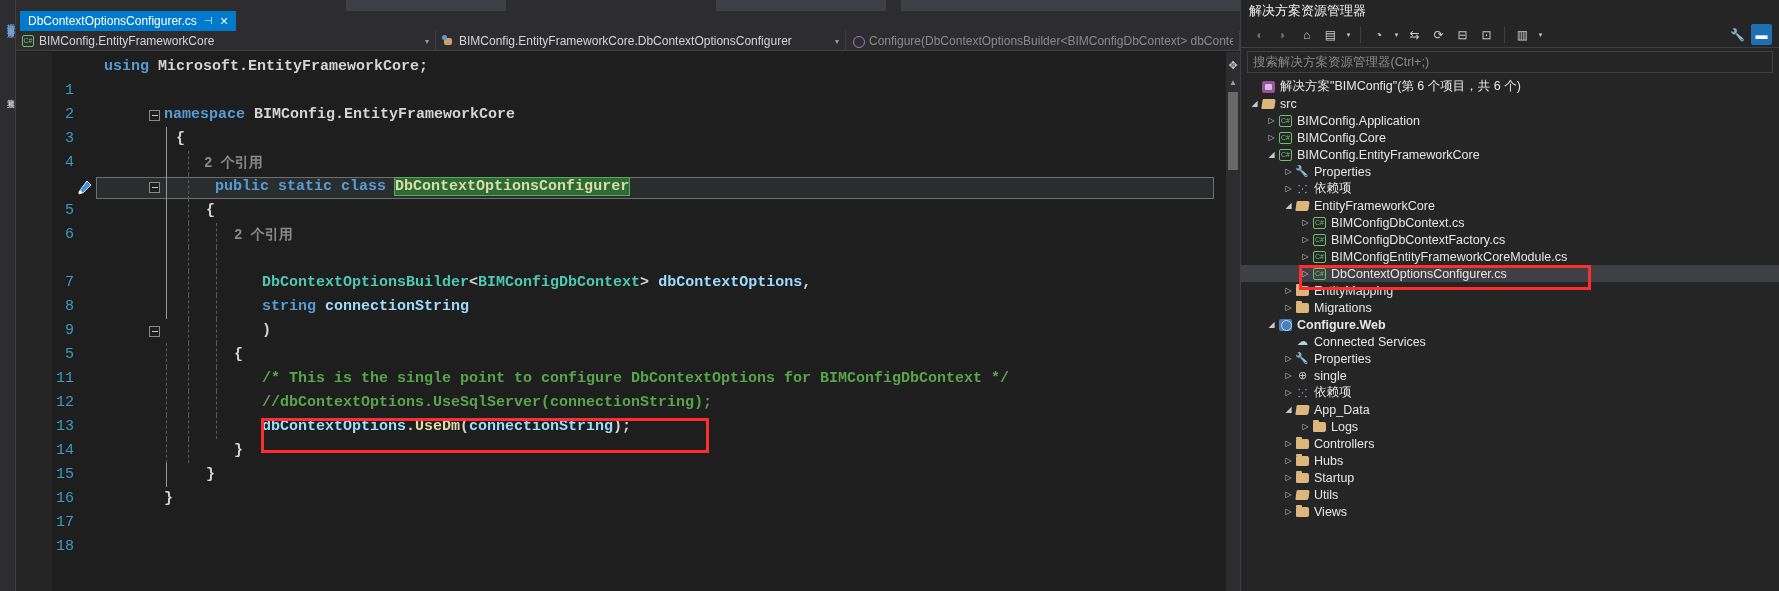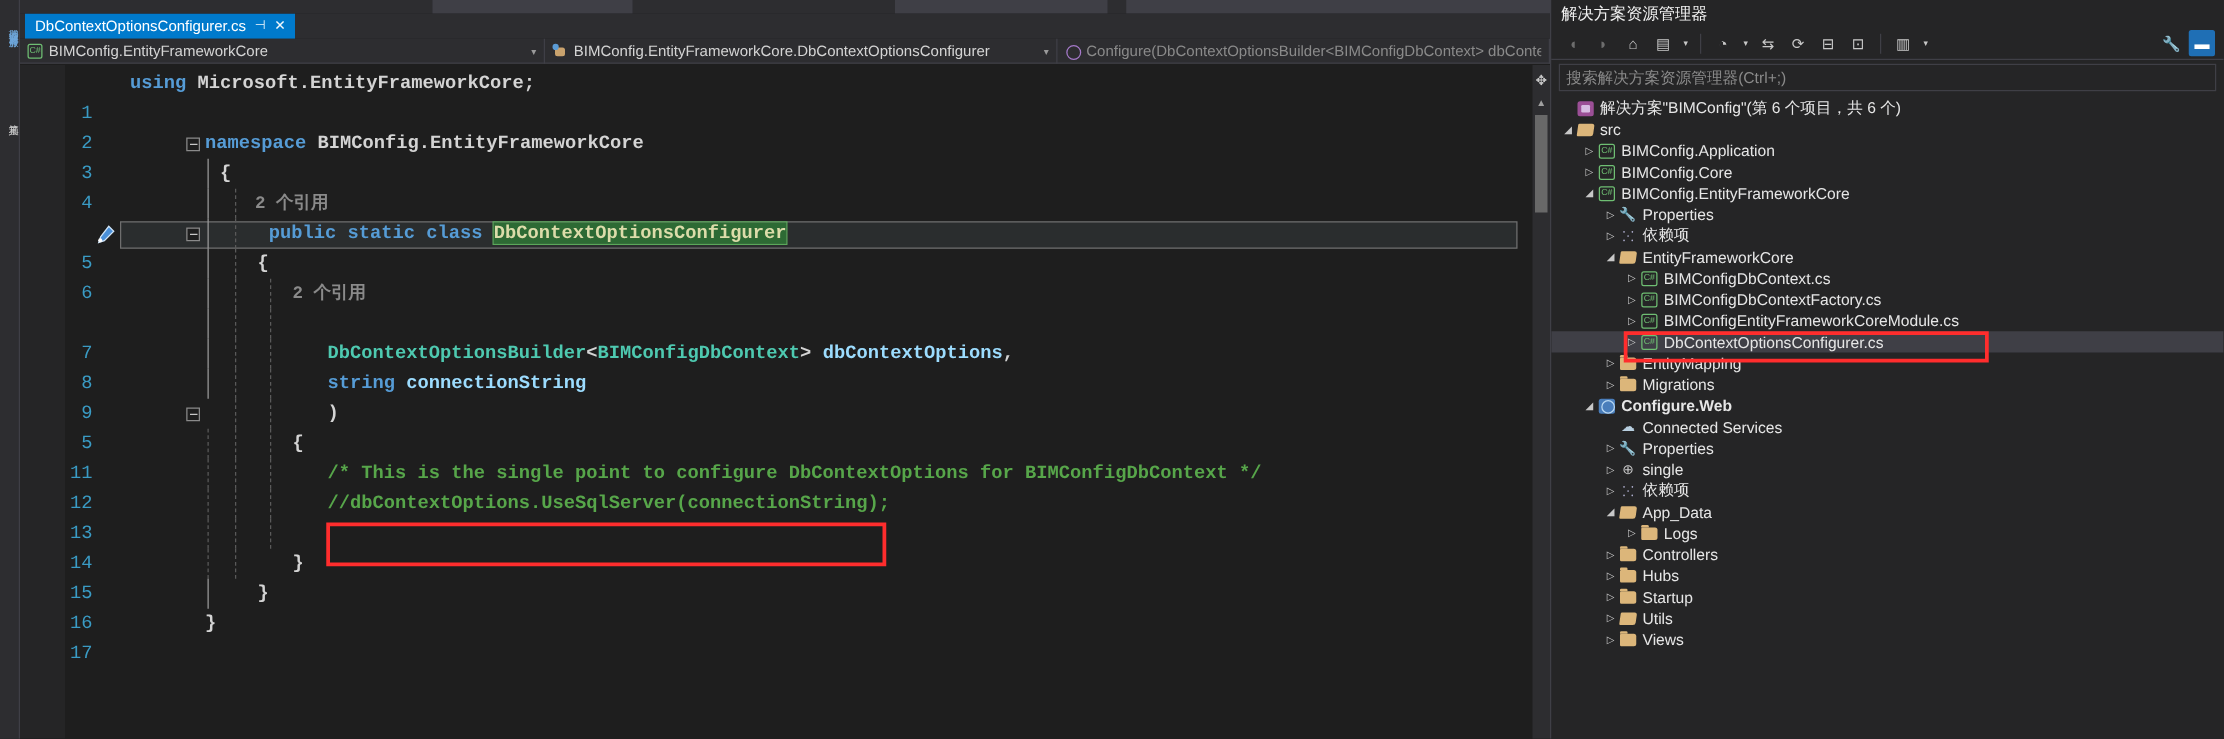--- a/index.html
+++ b/index.html
@@ -439,40 +439,44 @@
           <div class="guide" style="left:172px"></div>
           <div class="guide" style="left:200px"></div>
           <span class="src cmt" style="left:246px">//dbContextOptions.UseSqlServer(connectionString);</span>
         </div>
 
         <div class="line">
           <span class="ln">14</span>
           <div class="guide" style="left:150px"></div>
           <div class="guide" style="left:172px"></div>
           <div class="guide" style="left:200px"></div>
+          <span class="src" style="left:246px"><span class="var">dbContextOptions</span><span class="pun">.</span><span class="fn">UseDm</span><span class="pun">(</span><span class="var">connectionString</span><span class="pun">);</span></span>
         </div>
 
         <div class="line">
           <span class="ln">15</span>
           <div class="guide" style="left:150px"></div>
           <div class="guide" style="left:172px"></div>
           <span class="src" style="left:218px"><span class="pun">}</span></span>
         </div>
 
         <div class="line">
           <span class="ln">16</span>
           <div class="guide solid" style="left:150px"></div>
           <span class="src" style="left:190px"><span class="pun">}</span></span>
         </div>
 
         <div class="line">
           <span class="ln">17</span>
           <span class="src" style="left:148px"><span class="pun">}</span></span>
         </div>
 
+        <div class="line">
+          <span class="ln">18</span>
+        </div>
 
       </div>
 
       <div class="red-box" style="left:245px; top:366px; width:448px; height:35px;"></div>
     </div>
 
     <div class="ed-scroll">
       <div class="splitter">✥</div>
       <div class="arrow-up">▲</div>
       <div class="thumb"></div>

